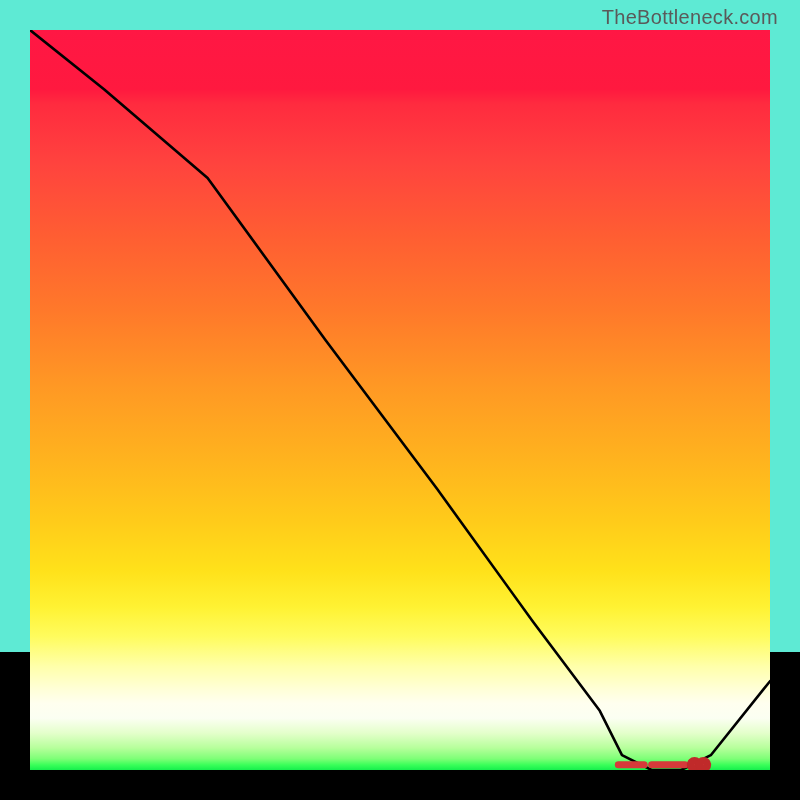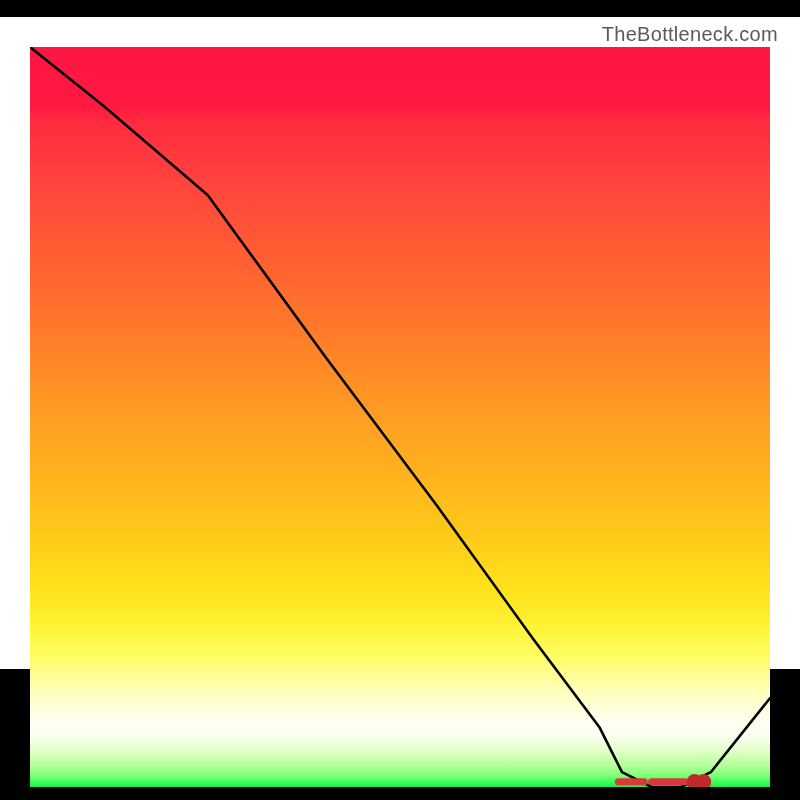--- a/index.html
+++ b/index.html
@@ -8,22 +8,21 @@
     width: 800px;
     height: 800px;
     background: #000;
     font-family: Arial, Helvetica, sans-serif;
     overflow: hidden;
   }
   .container {
     position: relative;
     width: 800px;
     height: 652px;
-    background: #ffffff;
-    margin-top: 17px;
+    background: #5eead4;
   }
   .watermark {
     position: absolute;
     top: 6px;
     right: 22px;
     color: #5a5a5a;
     font-size: 20px;
     font-weight: 500;
     letter-spacing: 0.3px;
     user-select: none;

